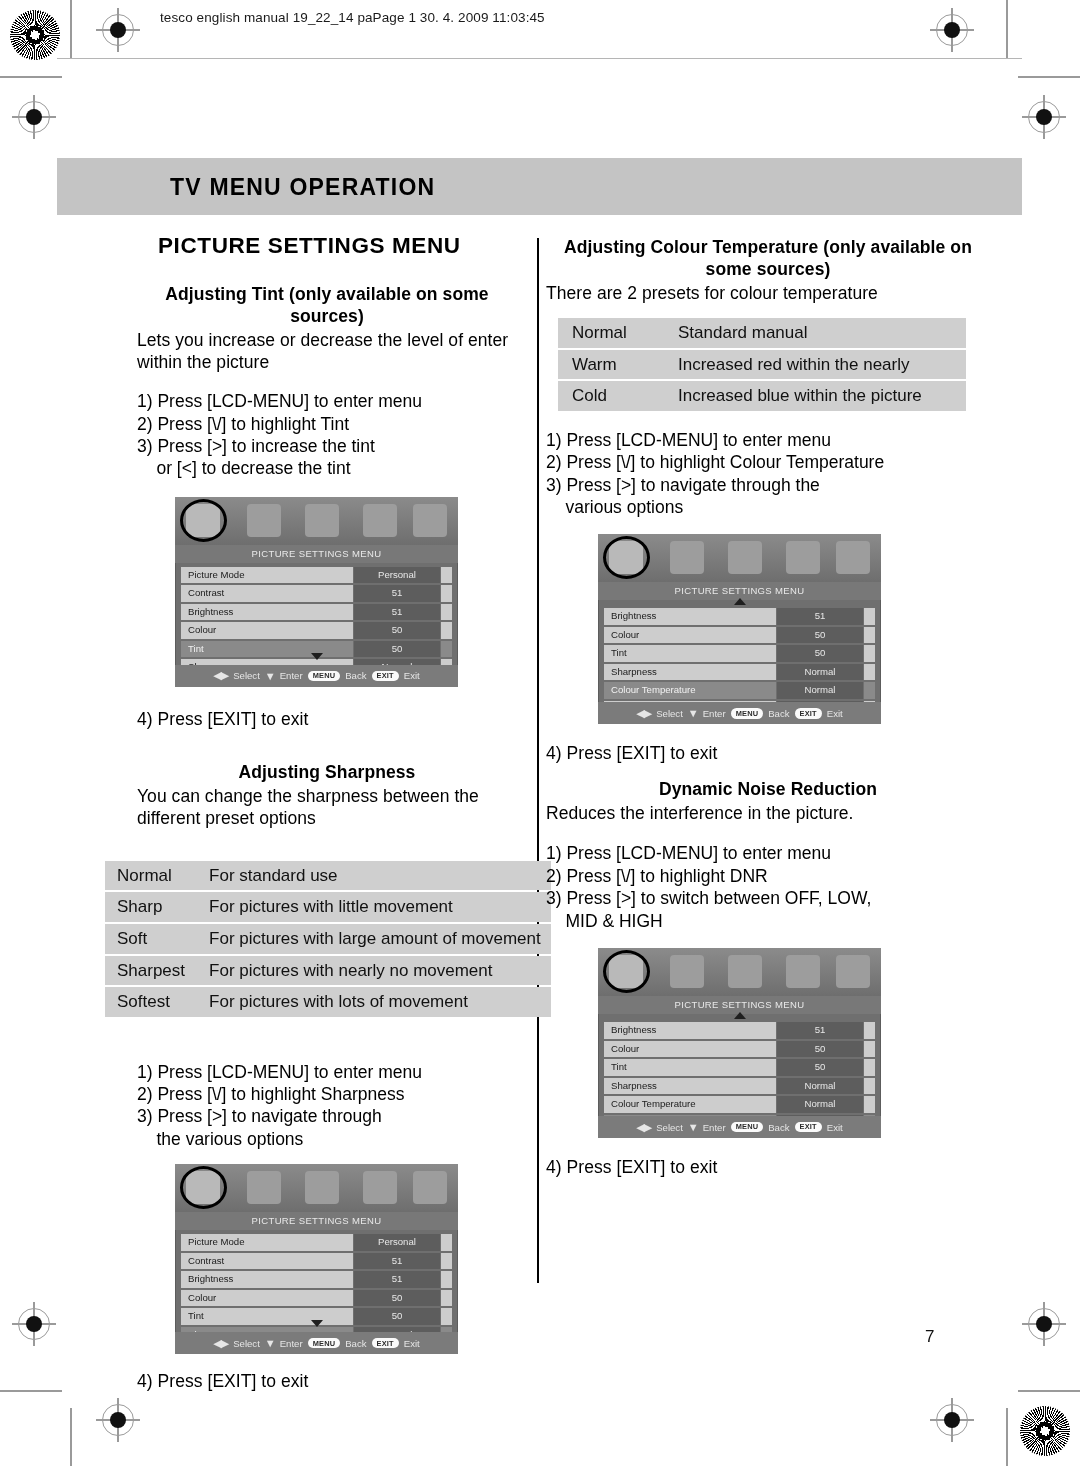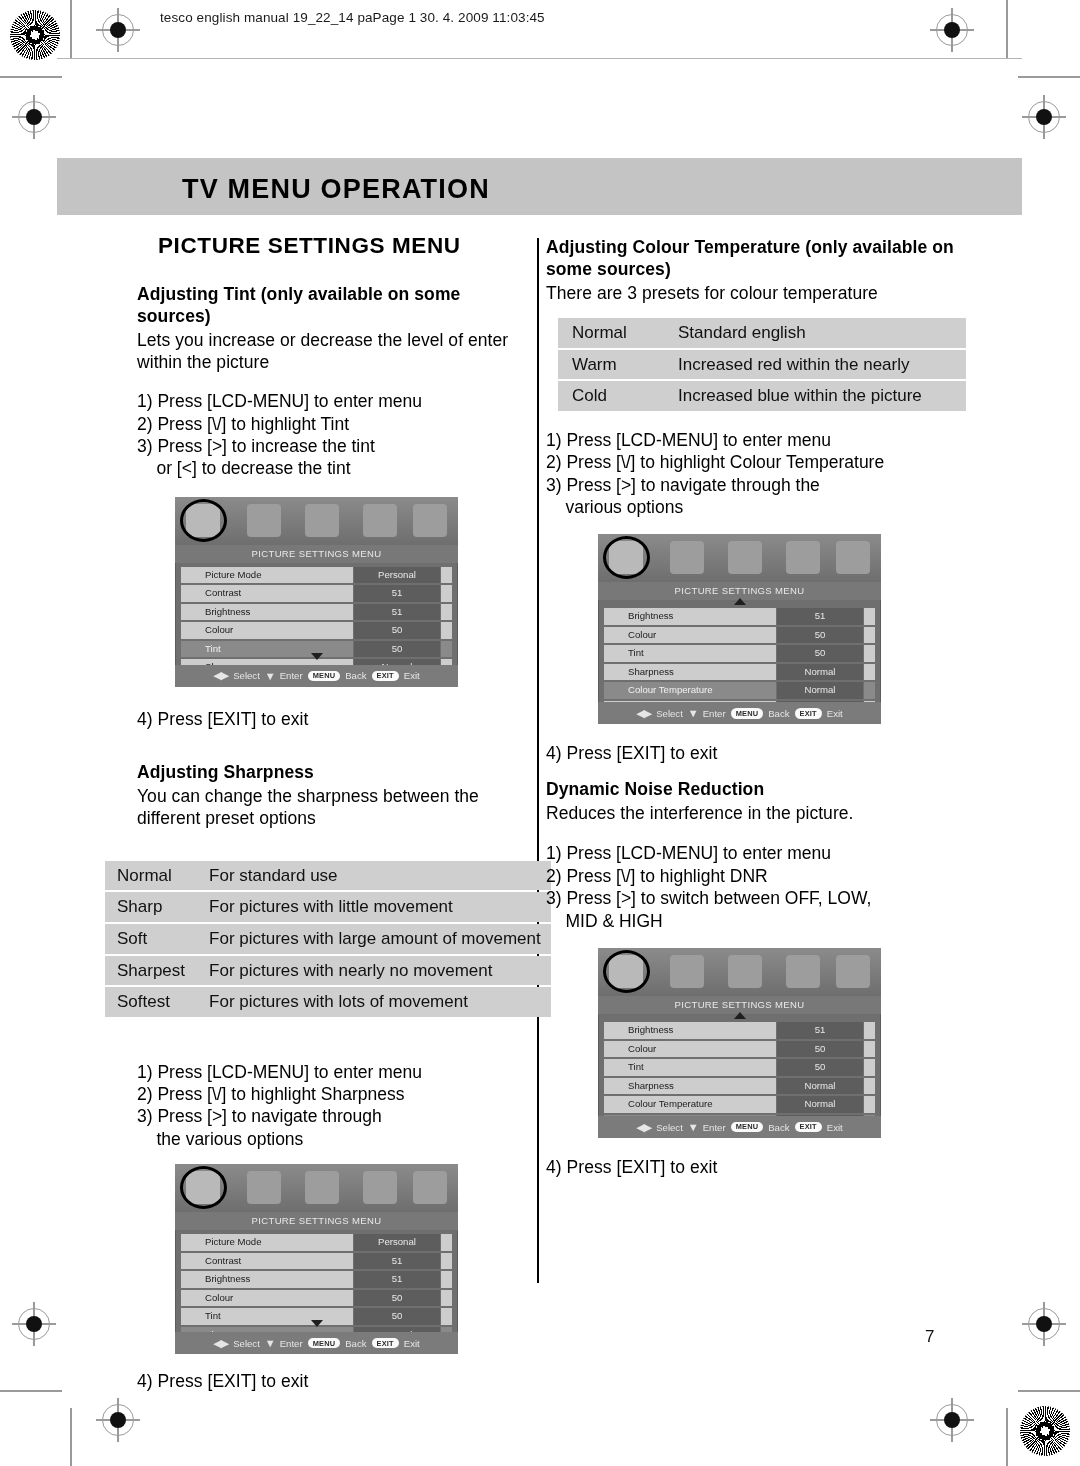--- a/index.html
+++ b/index.html
@@ -29,34 +29,34 @@
   .filehdr{
     position:absolute;left:160px;top:10px;font-size:13.5px;color:#1a1a1a;
     letter-spacing:.1px;white-space:nowrap;
   }
 
   
   .title-band{
     position:absolute;left:57px;top:158px;width:965px;height:57px;background:#c4c4c4;
   }
   .title-band .tb-text{
-    position:absolute;left:113px;top:16px;font-size:27px;font-weight:bold;letter-spacing:1.2px;color:#000;margin-left:12px;
+    position:absolute;left:113px;top:16px;font-size:23px;font-weight:bold;letter-spacing:1.2px;color:#000;
   }
 
   .section-title{
     position:absolute;left:158px;top:233px;font-size:22.5px;font-weight:bold;letter-spacing:.6px;
   }
 
   .col{position:absolute;}
   .colL{left:137px;top:283px;width:380px;}
   .colR{left:546px;top:236px;width:444px;}
 
   .divider{position:absolute;left:537px;top:238px;width:2px;height:1045px;background:#000;}
 
-  h3.sub{font-size:17.5px;font-weight:bold;margin:0 0 2px 0;line-height:1.26;letter-spacing:.1px;}
+  h3.sub{font-size:17.5px;font-weight:bold;margin:0 0 2px 0;line-height:1.26;letter-spacing:.1px;text-align:center;}
   p.body{font-size:17.5px;margin:0;line-height:1.26;letter-spacing:.05px;}
   .gap{height:17px;}
   .gap-s{height:9px;}
   ol.steps{margin:0;padding:0;list-style:none;font-size:17.5px;line-height:1.28;}
   ol.steps li{white-space:pre;}
 
   
   table.desc{border-collapse:separate;border-spacing:0 2px;width:100%;}
   table.desc td{background:#cfcfcf;font-size:17px;padding:5px 10px;line-height:1.15;color:#111;white-space:nowrap;}
   table.desc td.k{width:78px;padding-left:12px;}
@@ -76,21 +76,21 @@
   .osd .menutitle{position:absolute;left:0;top:48px;width:100%;height:18px;
        color:#e9e9e9;font-size:9.5px;text-align:center;letter-spacing:.35px;
        background:#787878;line-height:18px;}
   .osd .uparrow{position:absolute;left:50%;top:64px;margin-left:-6px;width:0;height:0;
        border-left:6px solid transparent;border-right:6px solid transparent;border-bottom:7px solid #1f1f1f;}
   .osd .dnarrow{position:absolute;left:50%;bottom:27px;margin-left:-6px;width:0;height:0;
        border-left:6px solid transparent;border-right:6px solid transparent;border-top:7px solid #1f1f1f;}
   .osd .rows{position:absolute;left:6px;top:70px;right:6px;}
   .osd .row{display:flex;height:16.5px;margin-bottom:2px;}
   .osd .row .lbl{flex:0 0 172px;background:#cdcdcd;color:#1b1b1b;font-size:9.6px;
-       line-height:16.5px;padding-left:24px;box-sizing:border-box;}
+       line-height:16.5px;padding-left:7px;box-sizing:border-box;}
   .osd .row .val{flex:0 0 86px;background:#5d5d5d;color:#e8e8e8;font-size:9.6px;
        line-height:16.5px;text-align:center;margin-left:1px;}
   .osd .row .tail{flex:1;background:#cdcdcd;margin-left:1px;}
   .osd .row.hl .lbl{background:#8a8a8a;color:#f2f2f2;}
   .osd .row.hl .tail{background:#8a8a8a;}
   .osd .footer{position:absolute;left:0;bottom:0;width:100%;height:22px;background:#7b7b7b;
        color:#e6e6e6;font-size:9.6px;display:flex;align-items:center;justify-content:center;gap:5px;}
   .osd .pill{background:#fafafa;color:#2b2b2b;border-radius:7px;font-size:7.4px;
        font-weight:bold;padding:1.5px 5px;letter-spacing:.2px;line-height:1;}
   .osd .arrows{letter-spacing:-1px;font-size:11px;}
@@ -343,28 +343,28 @@
         </div>
       </div>
     </div>
 
     <p class="body" style="margin-top:16px;">4) Press [EXIT] to exit</p>
   </div>
 
   <div class="col colR">
 
     <h3 class="sub">Adjusting Colour Temperature (only available on some sources)</h3>
-    <p class="body">There are 3 presets for colour temperature</p>
+    <p class="body">There are 2 presets for colour temperature</p>
 
     <div style="height:12px;"></div>
     <table class="desc ct" style="width:408px;margin-left:12px;">
       <tbody>
           <tr>
             <td class="k">Normal</td>
-            <td class="v">Standard english</td>
+            <td class="v">Standard manual</td>
           </tr>
       <tr>
             <td class="k">Warm</td>
             <td class="v">Increased red within the nearly</td>
           </tr>
       <tr>
             <td class="k">Cold</td>
             <td class="v">Increased blue within the picture</td>
           </tr>
     </tbody>

